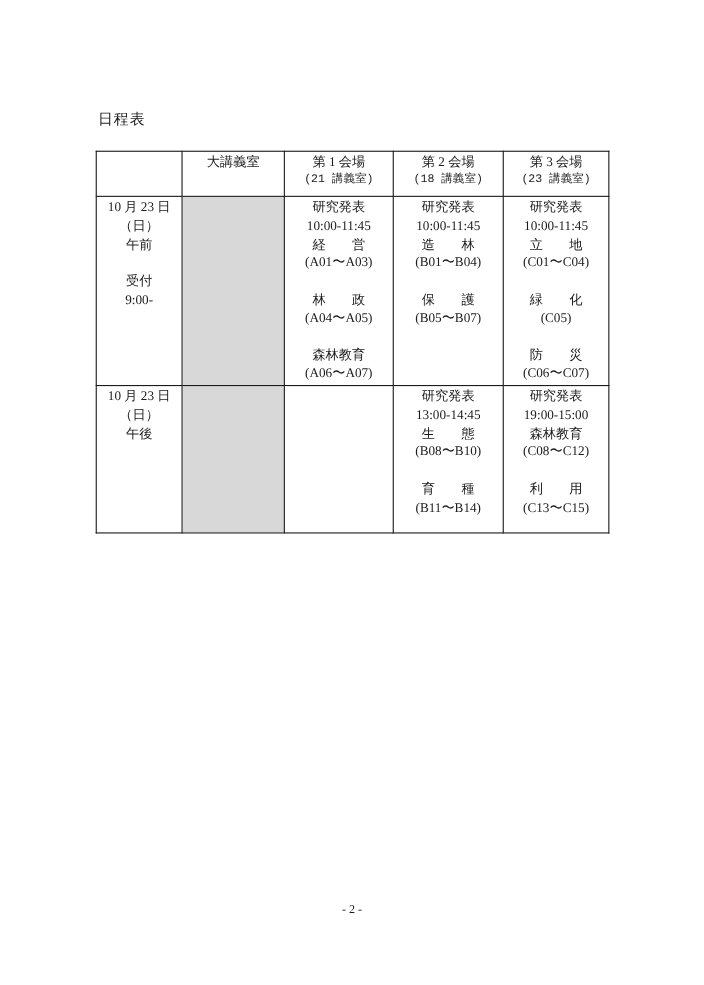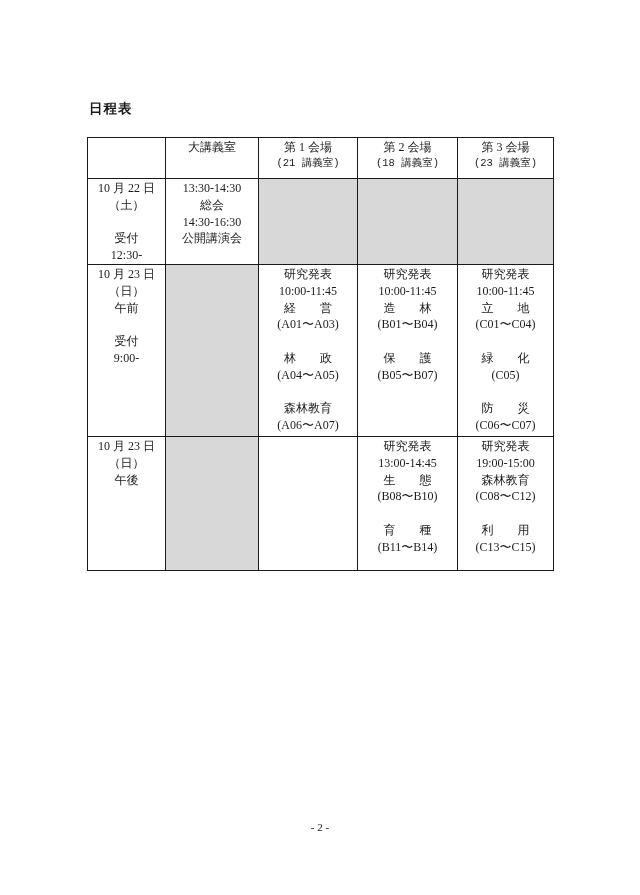--- a/index.html
+++ b/index.html
@@ -12,21 +12,21 @@
   .page{
     position:relative;
     width:640px;height:895px;
     background:var(--page-bg);
     color:var(--text);
     font-family:"Liberation Serif","DejaVu Serif",serif;
     overflow:hidden;
   }
   .doc-title{
     position:absolute;left:89px;top:100px;
-    font-size:13.5px;font-weight:bold;letter-spacing:1px;
+    font-size:13.5px;font-weight:normal;letter-spacing:1px;
     line-height:18px;
   }
   table.schedule{
     position:absolute;left:87px;top:137px;
     border-collapse:collapse;table-layout:fixed;
     font-size:12px;line-height:16.8px;
   }
   table.schedule td,table.schedule th{
     border:1px solid var(--border);
     padding:1px 2px 0 2px;
@@ -80,38 +80,20 @@
       <th>
         <div class="vh-title">第 2 会場</div>
         <div class="vh-sub">(18 講義室)</div>
       </th>
       <th>
         <div class="vh-title">第 3 会場</div>
         <div class="vh-sub">(23 講義室)</div>
       </th>
     </tr>
 
-    <tr class="h-r1">
-      <td class="date-cell">
-            <div class="line">10 月 22 日</div>
-            <div class="line">（土）</div>
-            <div class="line">&nbsp;</div>
-            <div class="line">受付</div>
-            <div class="line">12:30-</div>
-          </td>
-      <td>
-            <div class="line">13:30-14:30</div>
-            <div class="line">総会</div>
-            <div class="line">14:30-16:30</div>
-            <div class="line">公開講演会</div>
-          </td>
-      <td class="shaded"></td>
-      <td class="shaded"></td>
-      <td class="shaded"></td>
-    </tr>
 
 
     <tr class="h-r2">
       <td class="date-cell">
             <div class="line">10 月 23 日</div>
             <div class="line">（日）</div>
             <div class="line">午前</div>
             <div class="line">&nbsp;</div>
             <div class="line">受付</div>
             <div class="line">9:00-</div>

